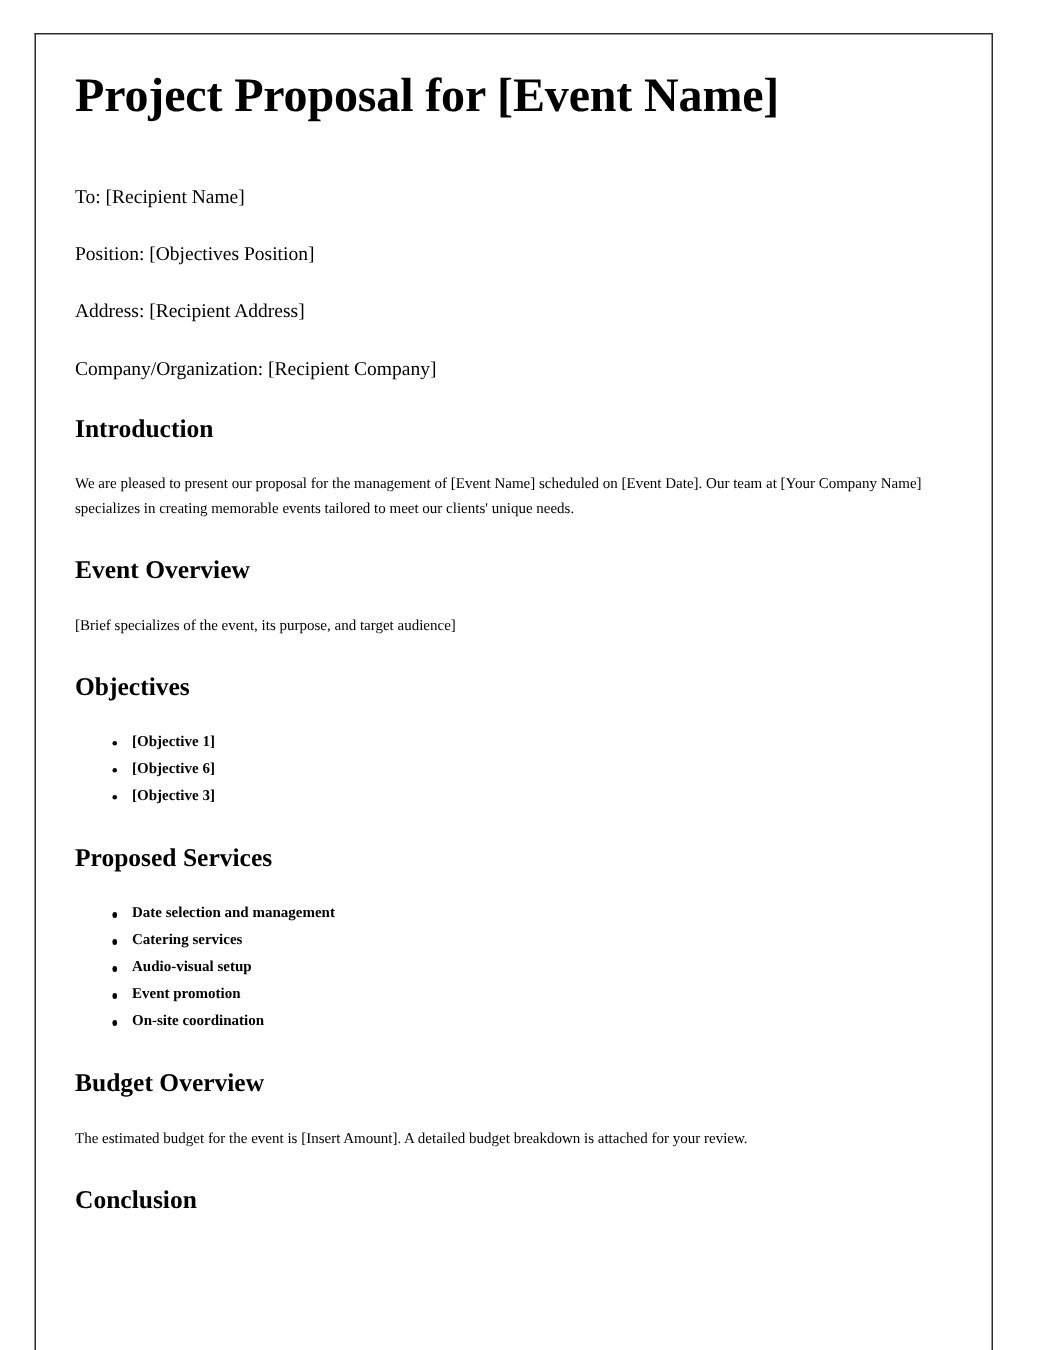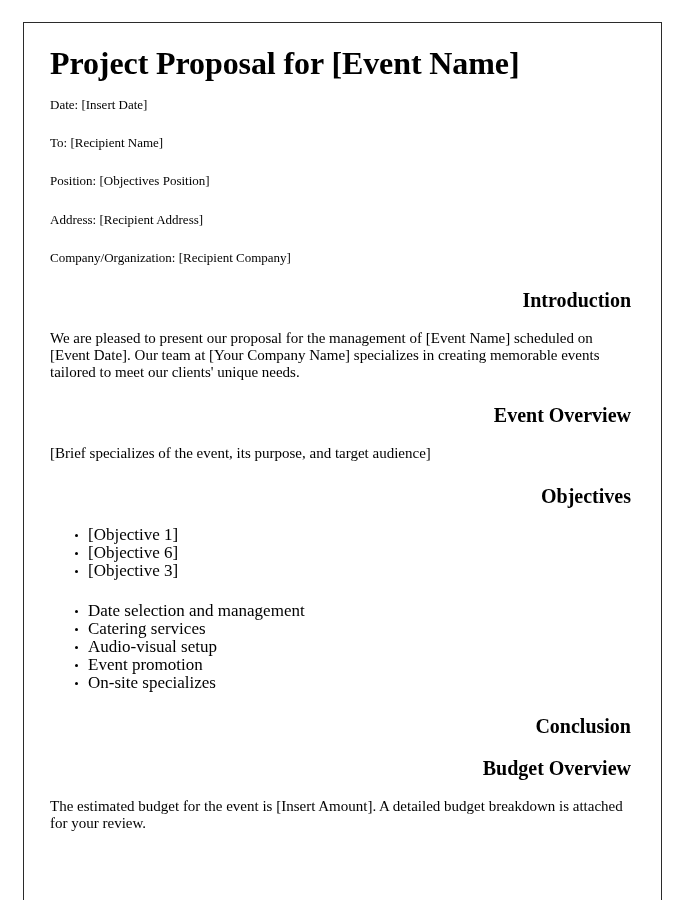--- a/index.html
+++ b/index.html
@@ -38,64 +38,64 @@
   }
 
   .doc-body {
     padding: 22px 30px 0 26px;
   }
 
   .doc-title {
     font-size: 32px;
     font-weight: bold;
     line-height: 1.18;
-    margin: 0 0 14px 0;
+    margin: 0 0 40px 0;
     letter-spacing: -0.1px;
   }
 
   .meta-list {
     margin: 0 0 18px 0;
     padding: 0;
     list-style: none;
   }
   .meta-line {
     font-size: 13px;
     line-height: 1.25;
     margin: 0 0 22px 0;
     white-space: nowrap;
   }
 
   .section-heading {
-    font-size: 20px;
+    font-size: 17px;
     font-weight: bold;
     line-height: 1.2;
     margin: 0 0 18px 0;
-    text-align: right;
   }
 
   .section-block {
     margin: 0 0 16px 0;
   }
 
   .body-paragraph {
-    font-size: 15px;
+    font-size: 10px;
     line-height: 17px;
     margin: 0 0 22px 0;
     max-width: 585px;
   }
 
   .bullet-list {
     margin: 0 0 22px 0;
     padding-left: 38px;
     list-style: none;
   }
   .bullet-item {
-    font-size: 17px;
+    font-size: 10px;
     line-height: 18px;
     position: relative;
+    font-weight: bold;
   }
   .bullet-item::before {
     content: "";
     position: absolute;
     left: -13px;
     top: 8px;
     width: 3.2px;
     height: 3.2px;
     background: #000000;
     border-radius: 50%;
@@ -106,21 +106,20 @@
 </head>
 <body>
 
 <div class="page-canvas">
   <div class="doc-sheet">
     <div class="doc-body">
 
       <h1 class="doc-title">Project Proposal for [Event Name]</h1>
 
       <div class="meta-list">
-        <p class="meta-line">Date: [Insert Date]</p>
         <p class="meta-line">To: [Recipient Name]</p>
         <p class="meta-line">Position: [Objectives Position]</p>
         <p class="meta-line">Address: [Recipient Address]</p>
         <p class="meta-line">Company/Organization: [Recipient Company]</p>
       </div>
 
       <section class="section-block">
         <h2 class="section-heading">Introduction</h2>
         <p class="body-paragraph">We are pleased to present our proposal for the management of [Event Name] scheduled on [Event Date]. Our team at [Your Company Name] specializes in creating memorable events tailored to meet our clients' unique needs.</p>
       </section>
@@ -133,33 +132,34 @@
       <section class="section-block">
         <h2 class="section-heading">Objectives</h2>
         <ul class="bullet-list">
           <li class="bullet-item">[Objective 1]</li>
           <li class="bullet-item">[Objective 6]</li>
           <li class="bullet-item">[Objective 3]</li>
         </ul>
       </section>
 
       <section class="section-block">
+        <h2 class="section-heading">Proposed Services</h2>
         <ul class="bullet-list">
           <li class="bullet-item">Date selection and management</li>
           <li class="bullet-item">Catering services</li>
           <li class="bullet-item">Audio-visual setup</li>
           <li class="bullet-item">Event promotion</li>
-          <li class="bullet-item">On-site specializes</li>
+          <li class="bullet-item">On-site coordination</li>
         </ul>
-      </section>
-
-      <section class="section-block">
-        <h2 class="section-heading tight-top">Conclusion</h2>
       </section>
 
       <section class="section-block">
         <h2 class="section-heading">Budget Overview</h2>
         <p class="body-paragraph">The estimated budget for the event is [Insert Amount]. A detailed budget breakdown is attached for your review.</p>
       </section>
 
+      <section class="section-block">
+        <h2 class="section-heading tight-top">Conclusion</h2>
+      </section>
+
     </div>
   </div>
 </div>
 
 </body></html>

